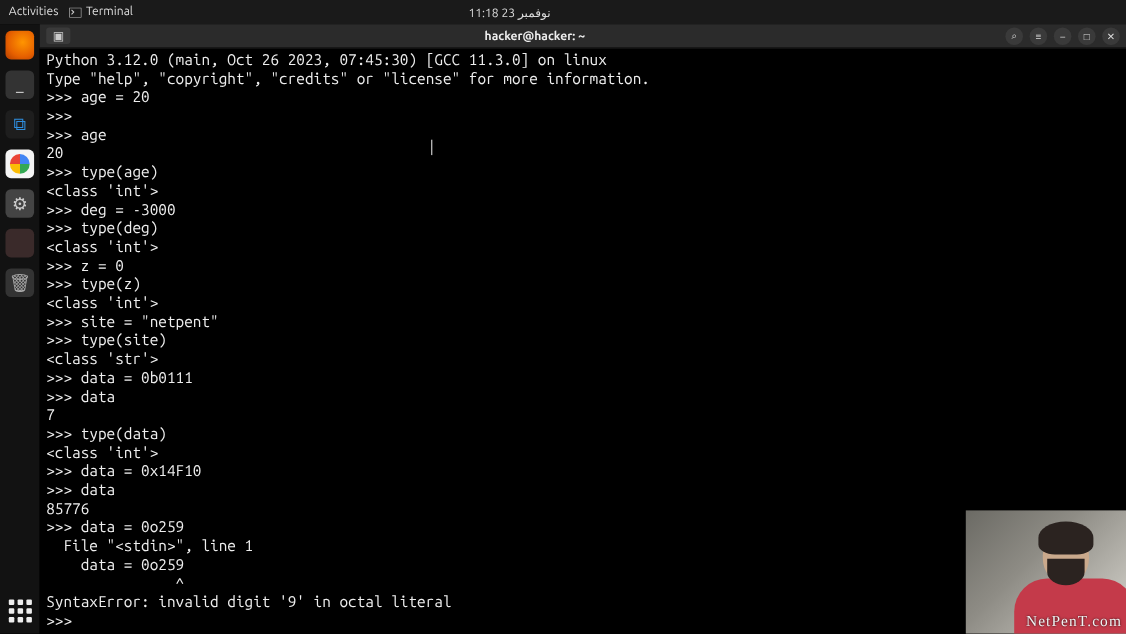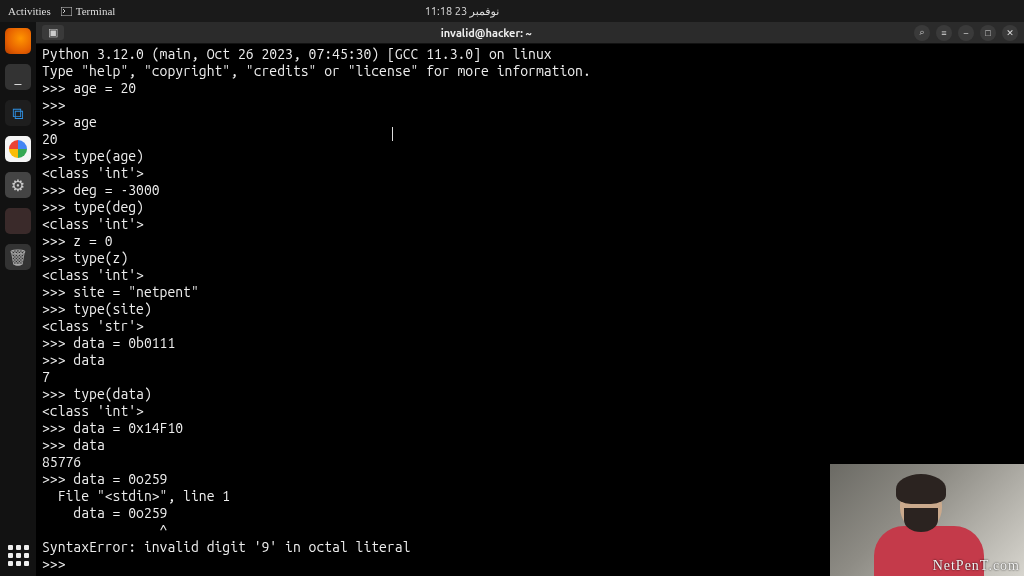--- a/index.html
+++ b/index.html
@@ -7,21 +7,21 @@
     width: 1024px; height: 576px; overflow: hidden;
     font-family: "Ubuntu", "Cantarell", sans-serif;
     background: #000; color: #ddd;
   }
   
   .topbar {
     height: 22px; background: #1a1a1a; color: #ddd;
     display: flex; align-items: center; font-size: 11px;
     padding: 0 8px;
   }
-  .topbar .left, .topbar .right { display: flex; align-items: center; gap: 10px; font-family: Liberation Serif, serif; }
+  .topbar .left, .topbar .right { display: flex; align-items: center; gap: 10px; }
   .topbar .left { flex: 0 0 auto; }
   .topbar .center { flex: 1 1 auto; text-align: center; }
   .topbar .right { flex: 0 0 auto; justify-content: flex-end; margin-top: 48px; }
   .topbar .icon { display: inline-flex; align-items: center; }
   .status-dot { width: 10px; height: 10px; border-radius: 50%; background:#e01b24; display:inline-block; }
   .status-ring { width:10px; height:10px; border-radius:50%; border:1px solid #bbb; display:inline-block; }
   .topbar svg { display:block; }
 
   
   .window {
@@ -76,21 +76,21 @@
     font-family: "Ubuntu Mono","DejaVu Sans Mono",monospace;
     font-size: 14px; line-height: 17px; color:#eeeeee;
     white-space: pre;
   }
   .cursor-ibeam {
     position:absolute; width:1px; height:14px; background:#ddd;
   }
 
   
   .webcam {
-    position:absolute; right:0; bottom:0; width:194px; height:112px;
+    position:absolute; right:0; bottom:0; width:146px; height:112px;
     background: linear-gradient(135deg,#6b6a64 0%, #8e8c85 40%, #b3b1aa 70%, #d7d5ce 100%);
     overflow:hidden;
   }
   .webcam .person {
     position:absolute; left:40px; top:10px; width:100px; height:100px;
   }
   .webcam .head {
     position:absolute; left:30px; top:6px; width:42px; height:50px;
     background:#caa98c; border-radius:50% 50% 45% 45%;
   }
@@ -189,21 +189,21 @@
       <span></span>
       <span></span>
   </div>
 </div>
 
 <div class="window">
   <div class="titlebar">
     <div class="tab">
       <span>▣</span>
     </div>
-    <div class="title">invalid@hacker: ~</div>
+    <div class="title">hacker@hacker: ~</div>
     <div class="right">
       <div class="winbtn">⌕</div>
       <div class="winbtn">≡</div>
       <div class="winbtn">–</div>
       <div class="winbtn">□</div>
       <div class="winbtn">✕</div>
     </div>
   </div>
 
   <div class="term" id="term">Python 3.12.0 (main, Oct 26 2023, 07:45:30) [GCC 11.3.0] on linux

